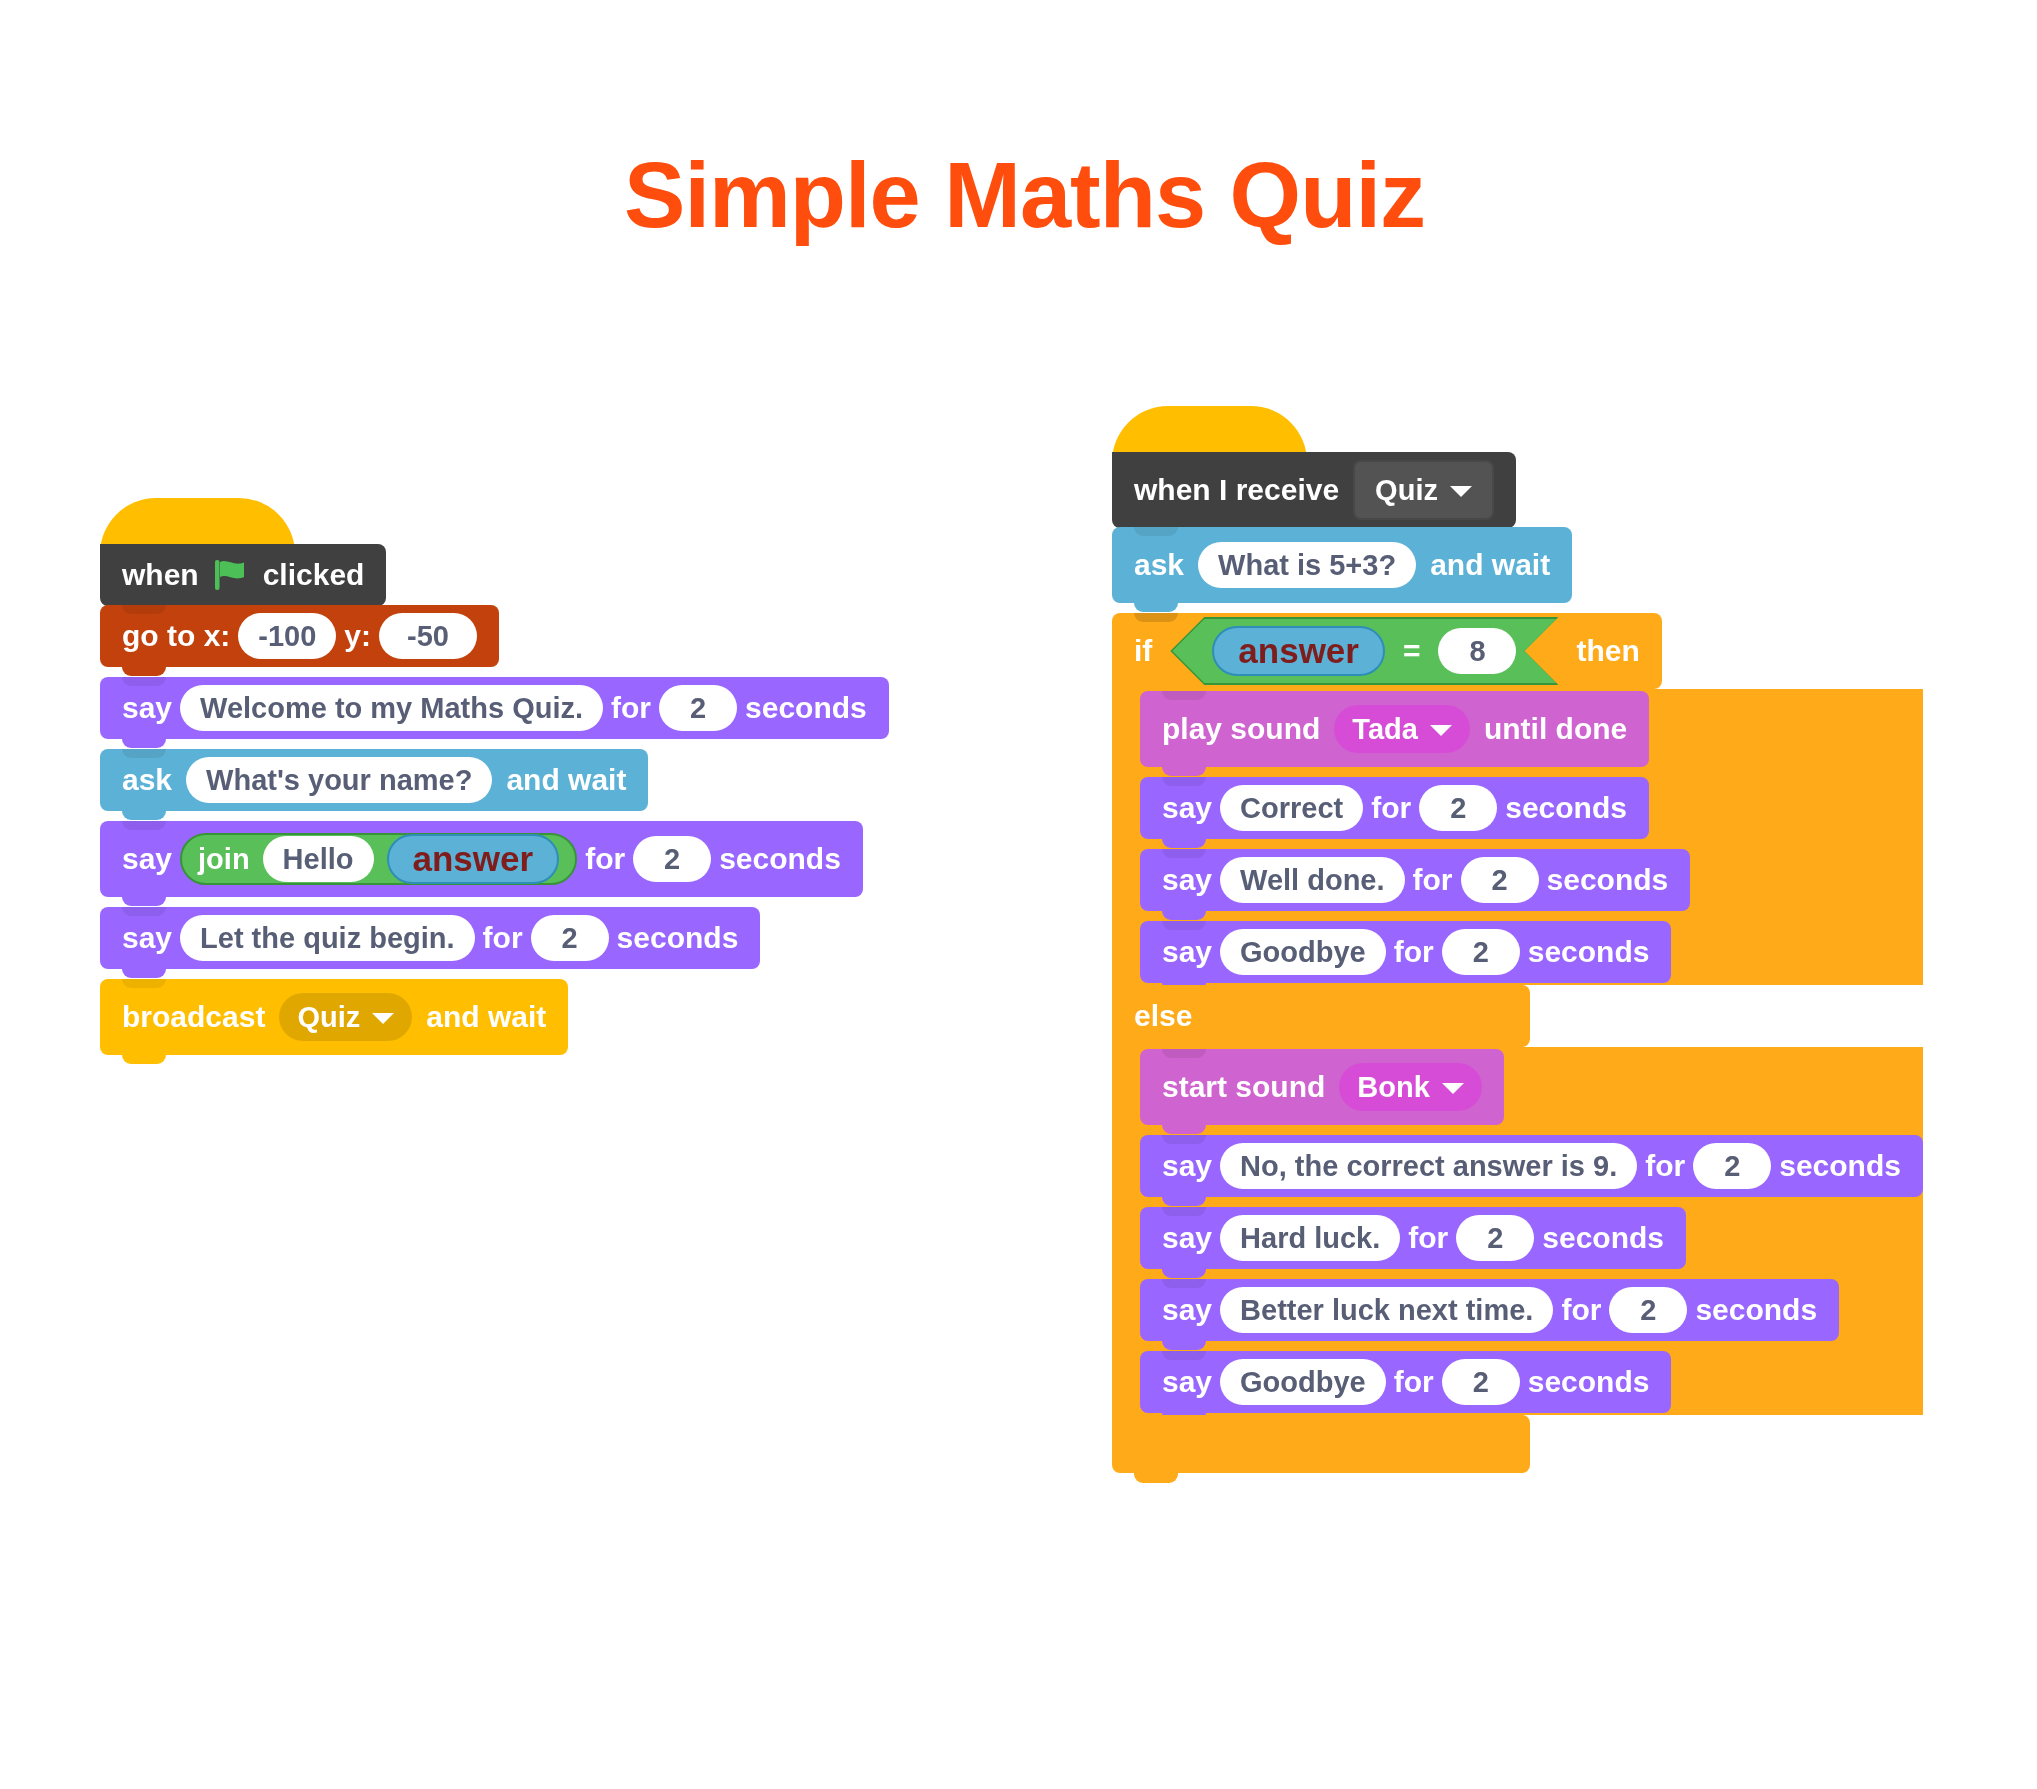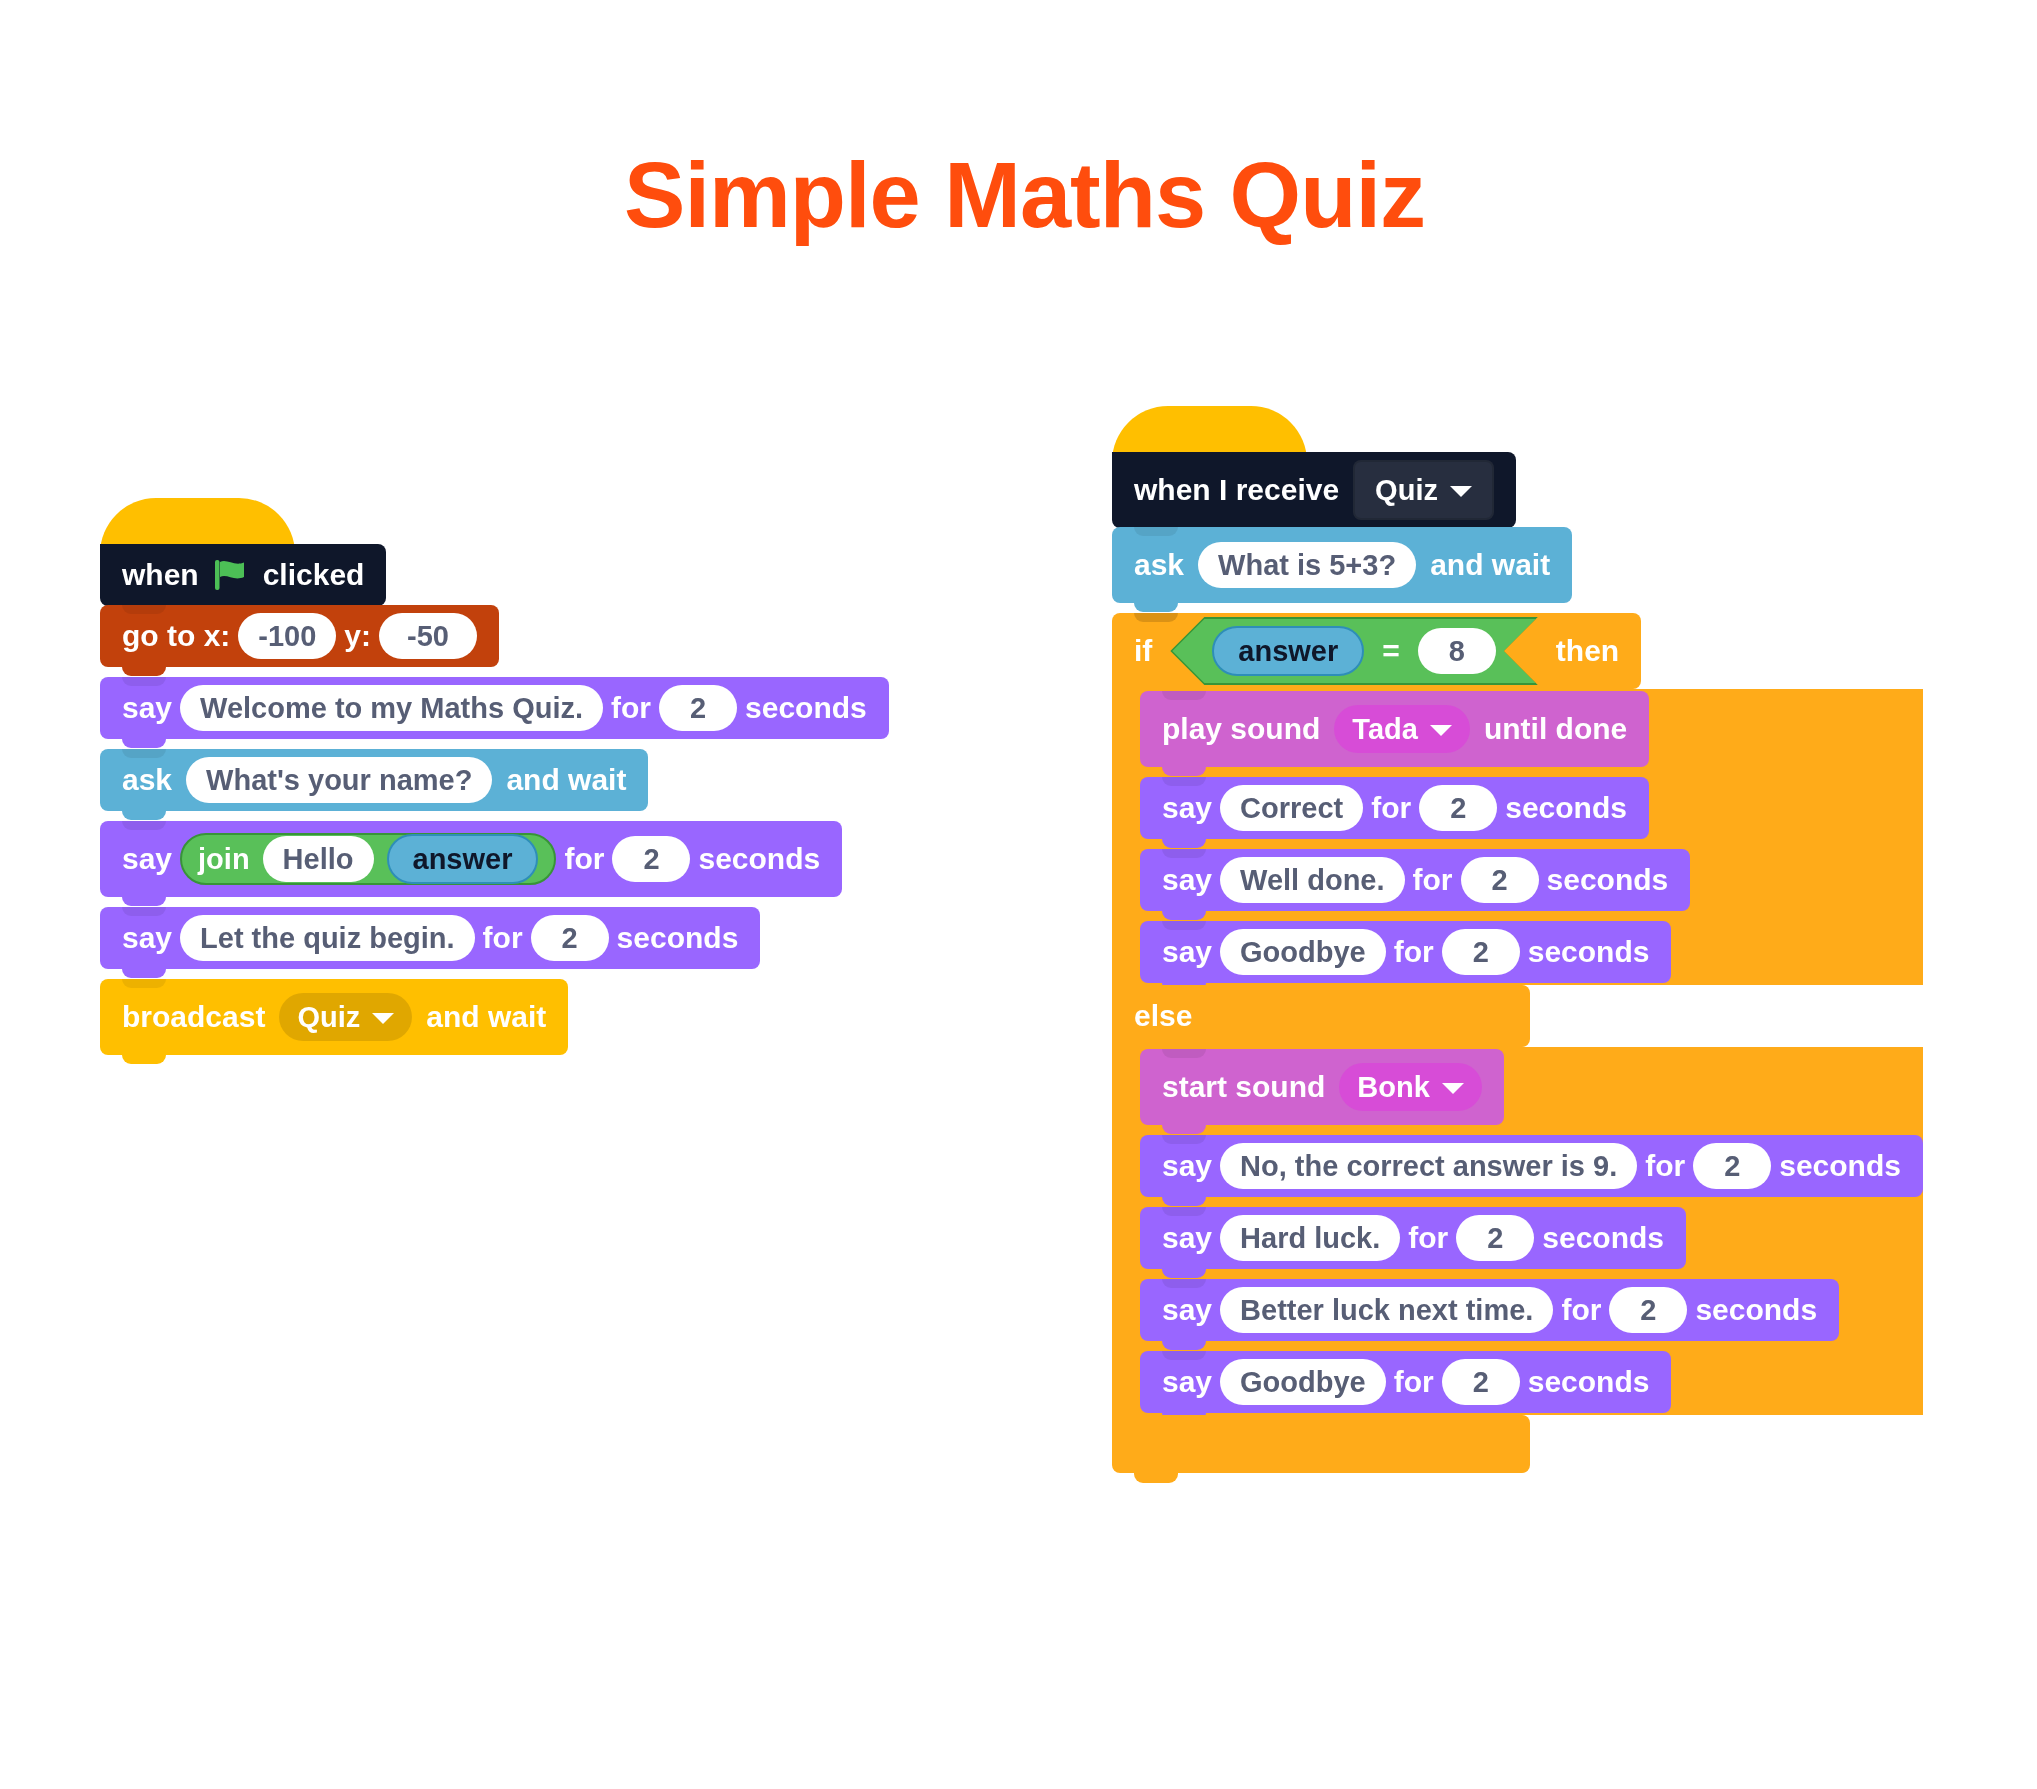--- a/index.html
+++ b/index.html
@@ -89,21 +89,21 @@
     background: #FFBF00;
     border-radius: 109px 109px 0 0;
   }
   .hat .hatbody {
     position: relative;
     display: inline-flex;
     align-items: center;
     gap: 14px;
     padding: 0 22px;
     height: 62px;
-    background: #0f172a;
+    background: #404040;
     border-radius: 0 8px 8px 8px;
     color: #fff;
     font-size: 30px;
     font-weight: bold;
     white-space: nowrap;
     box-sizing: border-box;
   }
   .hat .hatbody::after {
     content: "";
     position: absolute;
@@ -173,22 +173,22 @@
   }
 
   
   .reporter {
     display: inline-flex;
     align-items: center;
     justify-content: center;
     height: 50px;
     padding: 0 24px;
     border-radius: 25px;
-    color: #0f172a;
-    font-size: 29px;
+    color: #7f1d1d;
+    font-size: 35px;
     font-weight: bold;
     box-sizing: border-box;
   }
   .rep-sensing { background: #5CB1D6; border: 2px solid #2E8EB8; }
 
   
   .joinblk {
     display: inline-flex;
     align-items: center;
     gap: 13px;

